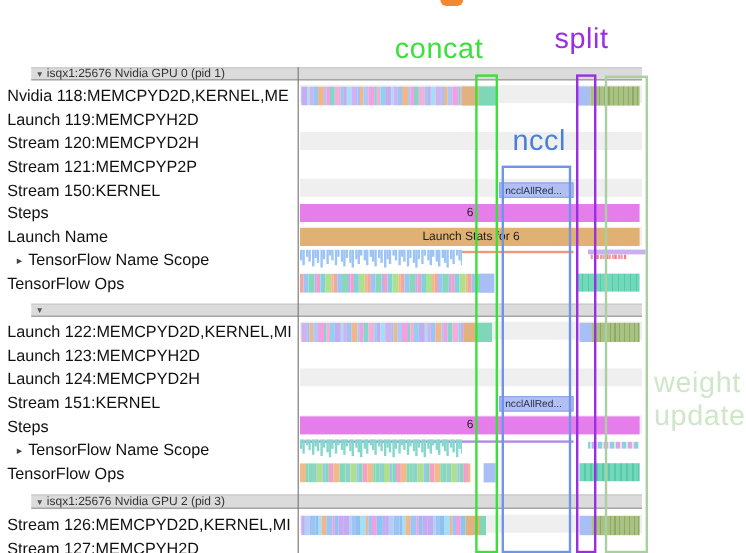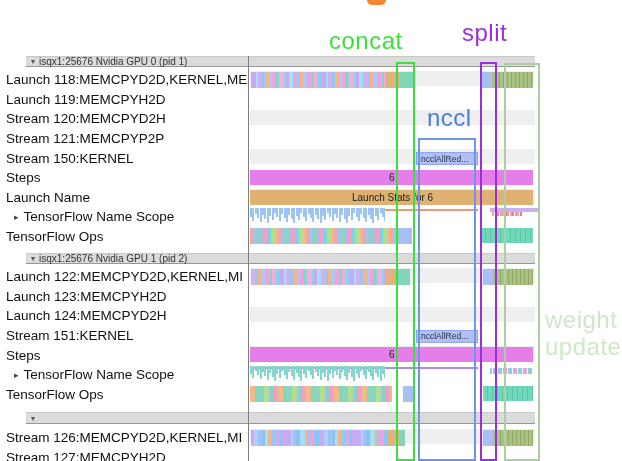--- a/index.html
+++ b/index.html
@@ -29,21 +29,21 @@
 <body>
 
 <div id="app">
   <div id="rows-layer">
       <div class="band" style="top: 56px; height: 11px; background: rgb(219, 219, 219);">
         <span class="tri">▾</span>
         <span>isqx1:25676 Nvidia GPU 0 (pid 1)</span>
       </div>
       <div class="shade" style="left: 250px; top: 71px; width: 285px; height: 15px; background: rgb(239, 239, 239);"></div>
       <div class="row-label" style="top: 70px; height: 19.6px;">
-        <span>Launch 118:MEMCPYD2D,KERNEL,ME</span>
+        <span>Nvidia 118:MEMCPYD2D,KERNEL,ME</span>
       </div>
       <div class="abs" style="left: 251px; top: 71.5px; width: 134px; height: 16px; overflow: hidden;">
         <div class="abs" style="left: 0px; top: 0px; width: 5px; height: 16px; background: rgb(196, 171, 242);"></div>
         <div class="abs" style="left: 5px; top: 0px; width: 2px; height: 16px; background: rgb(168, 222, 245);"></div>
         <div class="abs" style="left: 7px; top: 0px; width: 3px; height: 16px; background: rgb(208, 178, 240);"></div>
         <div class="abs" style="left: 10px; top: 0px; width: 4px; height: 16px; background: rgb(156, 196, 245);"></div>
         <div class="abs" style="left: 14px; top: 0px; width: 5px; height: 16px; background: rgb(240, 184, 138);"></div>
         <div class="abs" style="left: 19px; top: 0px; width: 2px; height: 16px; background: rgb(176, 200, 247);"></div>
         <div class="abs" style="left: 21px; top: 0px; width: 3px; height: 16px; background: rgb(242, 160, 224);"></div>
         <div class="abs" style="left: 24px; top: 0px; width: 4px; height: 16px; background: rgb(132, 214, 203);"></div>
@@ -237,21 +237,20 @@
         <div class="abs" style="left: 133px; top: 0px; width: 5px; height: 16px; background: rgb(174, 224, 142);"></div>
         <div class="abs" style="left: 138px; top: 0px; width: 2px; height: 16px; background: rgb(242, 185, 138);"></div>
         <div class="abs" style="left: 140px; top: 0px; width: 3px; height: 16px; background: rgb(240, 168, 160);"></div>
         <div class="abs" style="left: 143px; top: 0px; width: 4px; height: 16px; background: rgb(156, 196, 245);"></div>
         <div class="abs" style="left: 147px; top: 0px; width: 5px; height: 16px; background: rgb(133, 217, 184);"></div>
       </div>
       <div class="abs" style="left: 400px; top: 228.3px; width: 12px; height: 16px; background: rgb(169, 190, 245);"></div>
       <div class="abs" style="left: 481px; top: 228.3px; width: 52px; height: 15px; background: repeating-linear-gradient(90deg, rgb(111, 217, 187) 0px, rgb(111, 217, 187) 4px, rgb(94, 198, 168) 4px, rgb(94, 198, 168) 5px);"></div>
       <div class="band" style="top: 253px; height: 11px; background: rgb(219, 219, 219);">
         <span class="tri">▾</span>
-        <span>isqx1:25676 Nvidia GPU 1 (pid 2)</span>
       </div>
       <div class="shade" style="left: 250px; top: 268px; width: 285px; height: 15px; background: rgb(239, 239, 239);"></div>
       <div class="row-label" style="top: 267px; height: 19.6px;">
         <span>Launch 122:MEMCPYD2D,KERNEL,MI</span>
       </div>
       <div class="abs" style="left: 251px; top: 268.5px; width: 135px; height: 16px; overflow: hidden;">
         <div class="abs" style="left: 0px; top: 0px; width: 5px; height: 16px; background: rgb(208, 178, 240);"></div>
         <div class="abs" style="left: 5px; top: 0px; width: 2px; height: 16px; background: rgb(156, 196, 245);"></div>
         <div class="abs" style="left: 7px; top: 0px; width: 3px; height: 16px; background: rgb(240, 184, 138);"></div>
         <div class="abs" style="left: 10px; top: 0px; width: 4px; height: 16px; background: rgb(176, 200, 247);"></div>
@@ -442,20 +441,21 @@
         <div class="abs" style="left: 126px; top: 0px; width: 5px; height: 16px; background: rgb(174, 224, 142);"></div>
         <div class="abs" style="left: 131px; top: 0px; width: 2px; height: 16px; background: rgb(156, 196, 245);"></div>
         <div class="abs" style="left: 133px; top: 0px; width: 3px; height: 16px; background: rgb(127, 217, 185);"></div>
         <div class="abs" style="left: 136px; top: 0px; width: 4px; height: 16px; background: rgb(242, 160, 200);"></div>
         <div class="abs" style="left: 140px; top: 0px; width: 5px; height: 16px; background: rgb(242, 185, 138);"></div>
       </div>
       <div class="abs" style="left: 403px; top: 386.1px; width: 10px; height: 16px; background: rgb(169, 190, 245);"></div>
       <div class="abs" style="left: 483px; top: 386.1px; width: 50px; height: 15px; background: repeating-linear-gradient(90deg, rgb(111, 217, 187) 0px, rgb(111, 217, 187) 4px, rgb(94, 198, 168) 4px, rgb(94, 198, 168) 5px);"></div>
       <div class="band" style="top: 412px; height: 12px; background: rgb(219, 219, 219);">
         <span class="tri">▾</span>
+        <span>isqx1:25676 Nvidia GPU 2 (pid 3)</span>
       </div>
       <div class="shade" style="left: 250px; top: 429px; width: 285px; height: 15px; background: rgb(239, 239, 239);"></div>
       <div class="row-label" style="top: 428px; height: 19.6px;">
         <span>Stream 126:MEMCPYD2D,KERNEL,MI</span>
       </div>
       <div class="abs" style="left: 251px; top: 429.5px; width: 137px; height: 16px; overflow: hidden;">
         <div class="abs" style="left: 0px; top: 0px; width: 3px; height: 16px; background: rgb(196, 171, 242);"></div>
         <div class="abs" style="left: 3px; top: 0px; width: 4px; height: 16px; background: rgb(182, 205, 247);"></div>
         <div class="abs" style="left: 7px; top: 0px; width: 5px; height: 16px; background: rgb(156, 196, 245);"></div>
         <div class="abs" style="left: 12px; top: 0px; width: 2px; height: 16px; background: rgb(143, 193, 240);"></div>

